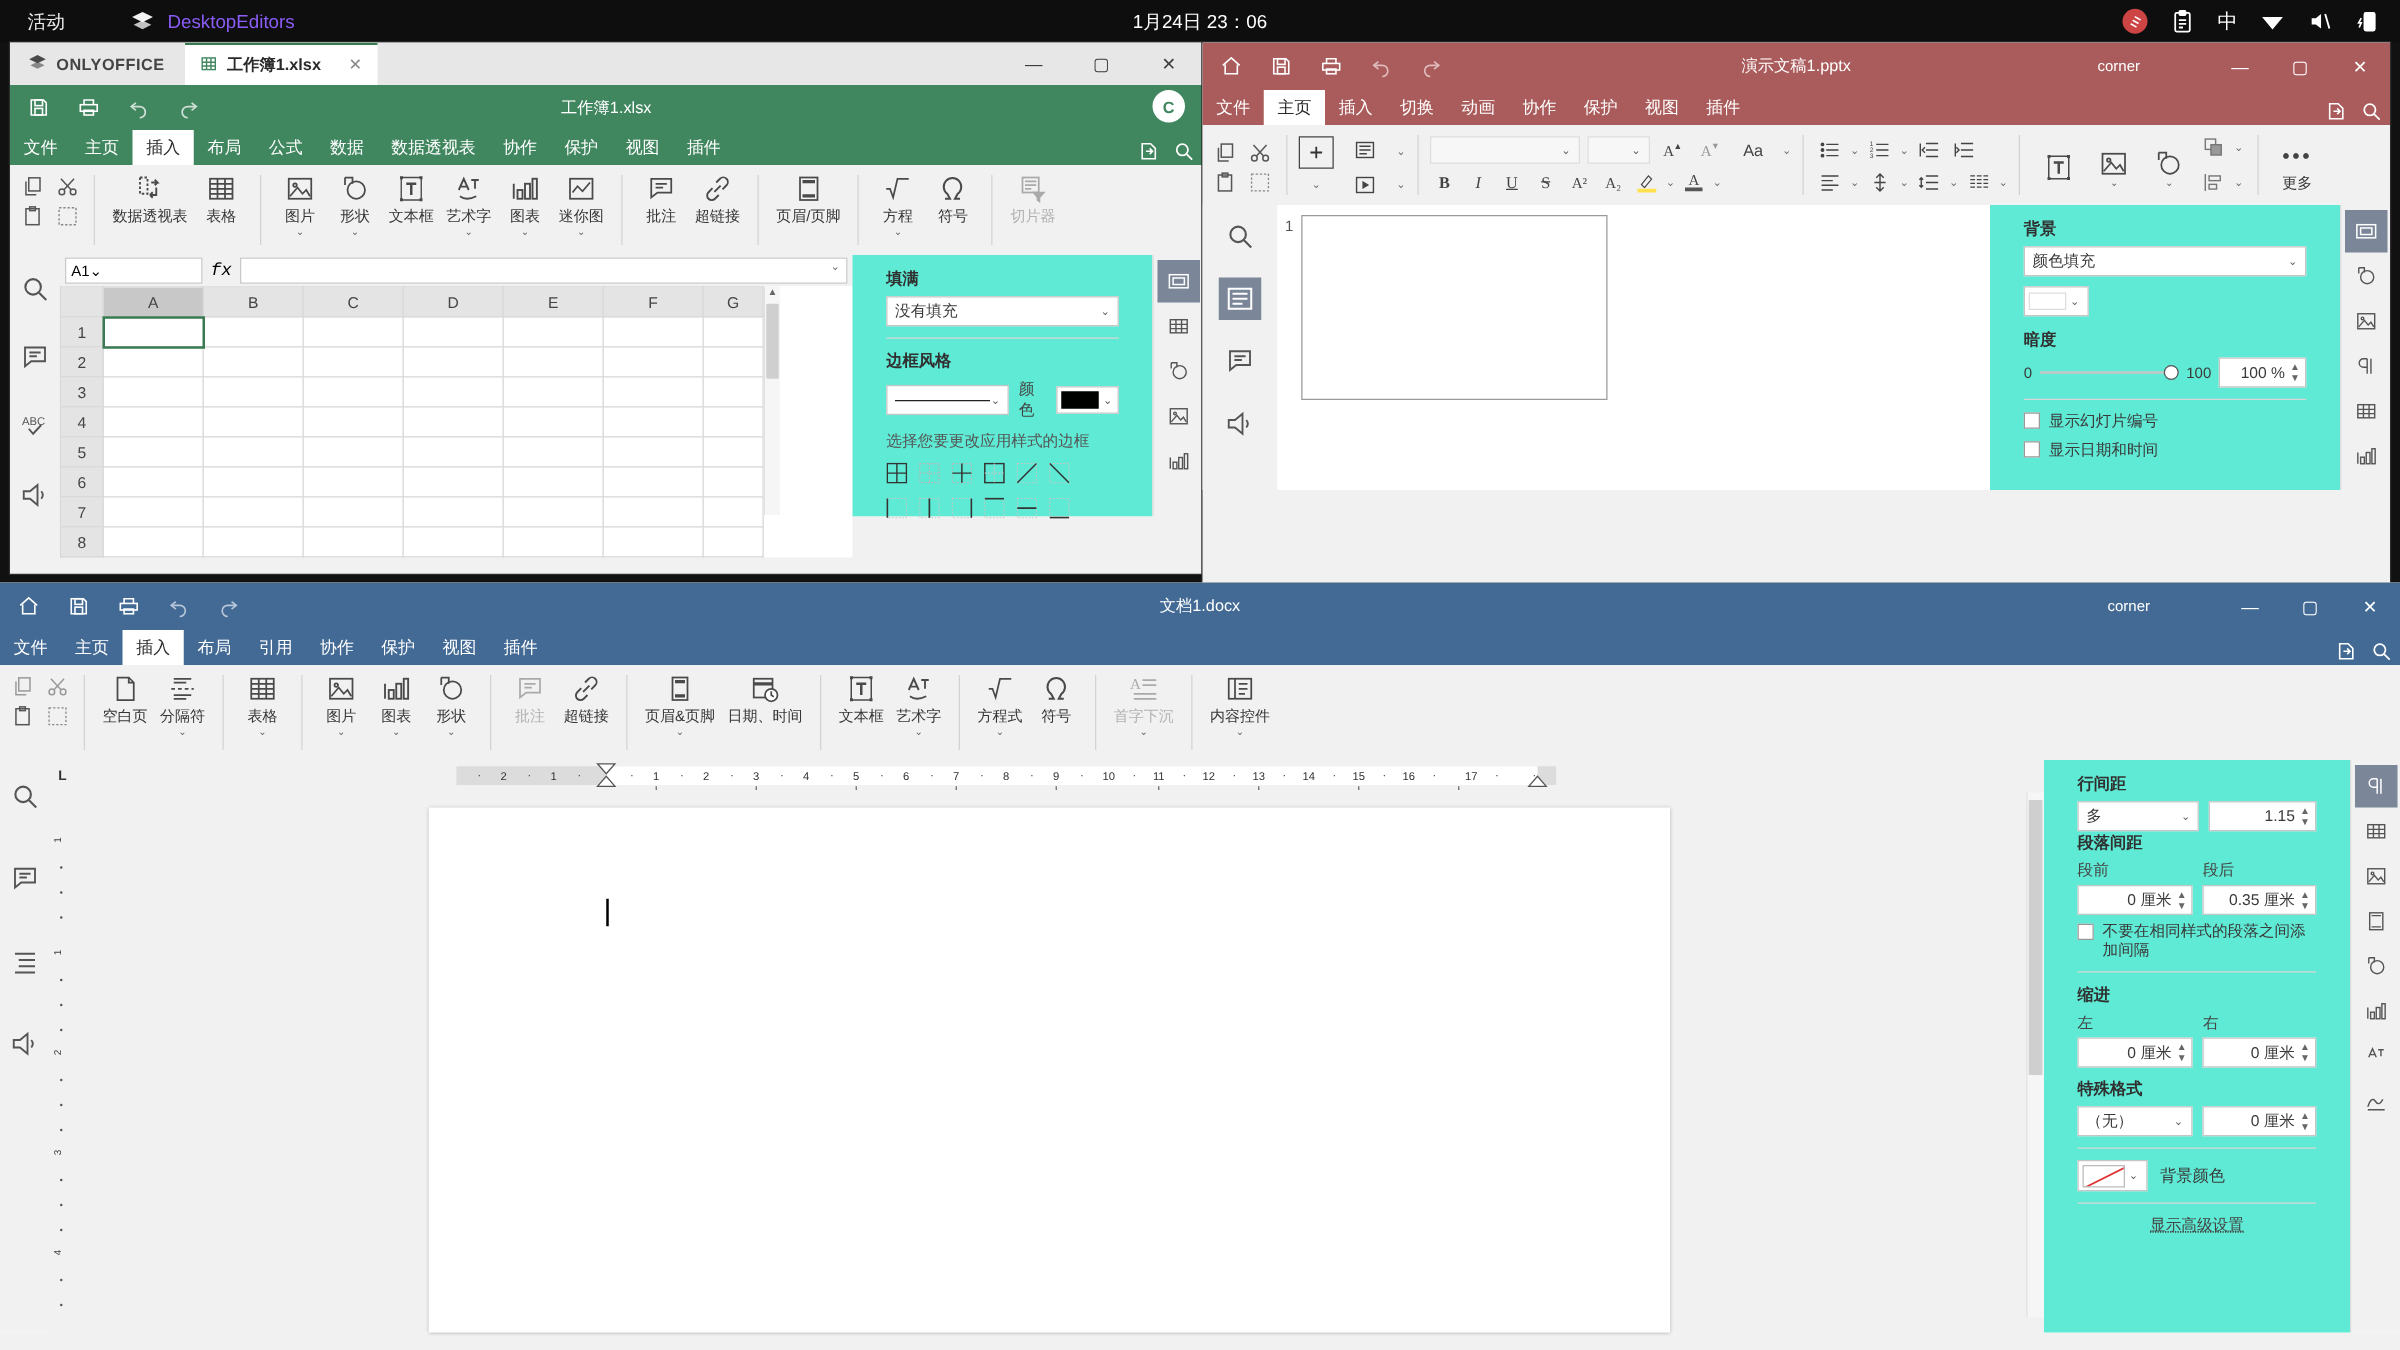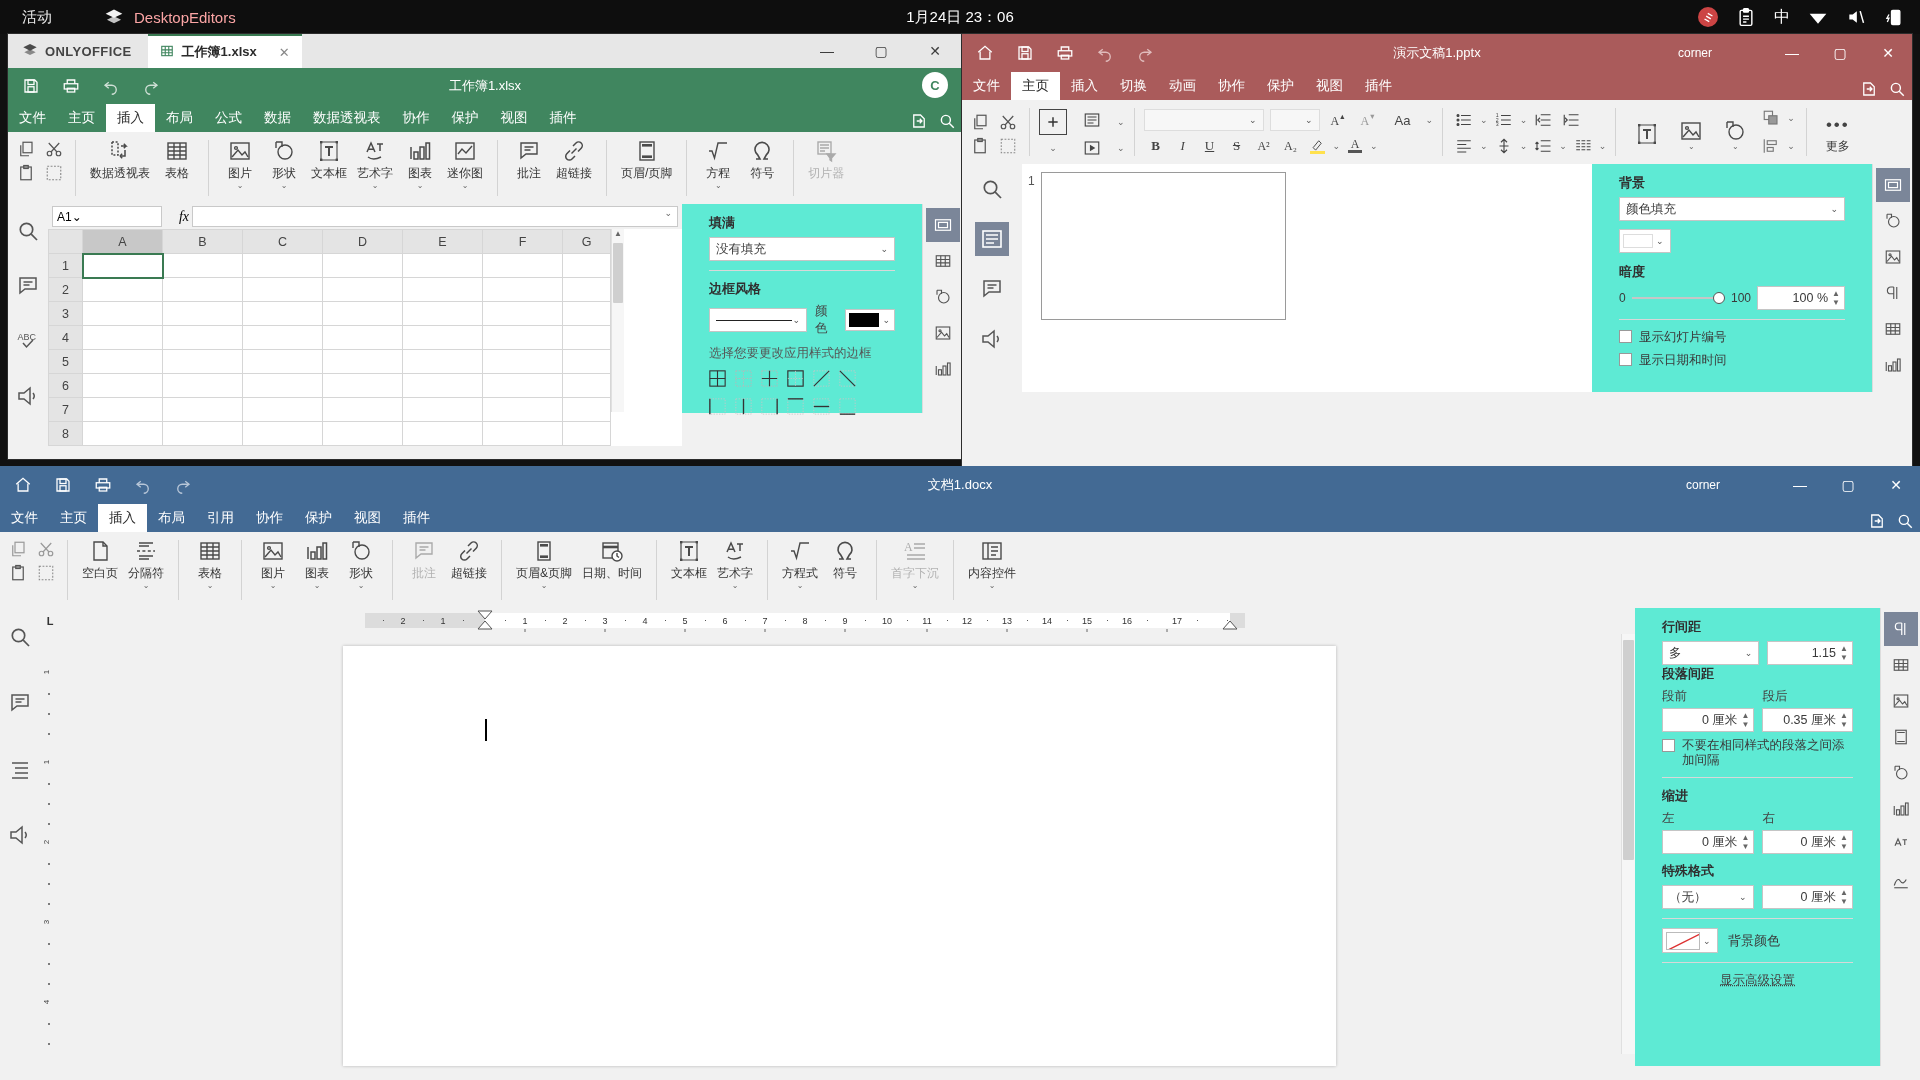--- a/index.html
+++ b/index.html
@@ -12,21 +12,21 @@
   #root { position: relative; width: 1920px; height: 1080px; }
 
   
   .topbar {
     position: absolute; left: 0; top: 0; width: 1920px; height: 34px;
     background: #0e0e0e; color: #ffffff;
     display: flex; align-items: center; font-size: 15px;
   }
   .tb-activities { margin-left: 22px; font-size: 15px; color: #eaeaea; }
   .tb-app { margin-left: 52px; display: flex; align-items: center; gap: 10px; }
-  .tb-app-name { font-size: 15px; color: #fca5a5; }
+  .tb-app-name { font-size: 15px; color: #8b5cf6; }
   .tb-clock {
     position: absolute; left: 0; right: 0; text-align: center;
     font-size: 15px; color: #ffffff; pointer-events: none;
   }
   .tb-right {
     position: absolute; right: 16px; top: 0; height: 34px;
     display: flex; align-items: center; gap: 18px;
   }
   .tb-ico { width: 20px; height: 20px; display: block; }
   .rec-dot {
@@ -147,21 +147,21 @@
     border-radius: 50%; background: #fff; color: #40865f;
     display: flex; align-items: center; justify-content: center;
     font-size: 13px; font-weight: bold;
   }
   
   .fbar { display: flex; align-items: center; height: 26px; background: #f1f1f1; padding: 2px 4px; gap: 3px; }
   .namebox {
     width: 110px; height: 21px; background: #fff; border: 1px solid #c9c9c9;
     display: flex; align-items: center; padding: 0 4px; font-size: 12px; position: relative;
   }
-  .fx { width: 24px; text-align: right; font-style: italic; font-size: 14px; font-family: Liberation Serif, serif; }
+  .fx { width: 24px; text-align: center; font-style: italic; font-size: 14px; font-family: Liberation Mono, monospace; }
   .finput { flex: 1; height: 21px; background: #fff; border: 1px solid #c9c9c9; position: relative; }
 
   
   .gridwrap { display: flex; background: #fff; }
   table.grid { border-collapse: collapse; table-layout: fixed; }
   table.grid th, table.grid td { border: 1px solid #d6d6d6; height: 24px; font-size: 12.5px; font-weight: normal; }
   table.grid th.colh { background: #e4e4e4; color: #444; text-align: center; }
   table.grid th.colh.sel { background: #c8c8c8; }
   table.grid td.rowh { background: #e4e4e4; color: #444; text-align: center; width: 34px; }
   table.grid td.cell { background: #fff; }
@@ -1112,21 +1112,21 @@
           <span style="font-size:9px;color:#555;padding-right:3px">⌄</span>
         </div>
         <h4 style="margin-top:10px">暗度</h4>
         <div style="display:flex;align-items:center;gap:6px;margin-top:4px">
           <span style="font-size:12px">0</span>
           <span style="position:relative;flex:1;height:14px">
             <span style="position:absolute;left:0;right:0;top:6px;height:2px;background:#c6c6c6;display:block"></span>
             <span style="position:absolute;right:0;top:1px;width:12px;height:12px;border:1.8px solid #555;border-radius:50%;background:#fff;display:block"></span>
           </span>
           <span style="font-size:12px">100</span>
-          <div class="spin" style="width:88px">
+          <div class="spin" style="width:70px">
             <span>100 %</span>
             <span class="arrows">
                 <span>▲</span>
                 <span>▼</span>
               </span>
           </div>
         </div>
         <div class="hr"></div>
         <div class="chk">
           <span class="chkbox"></span>

